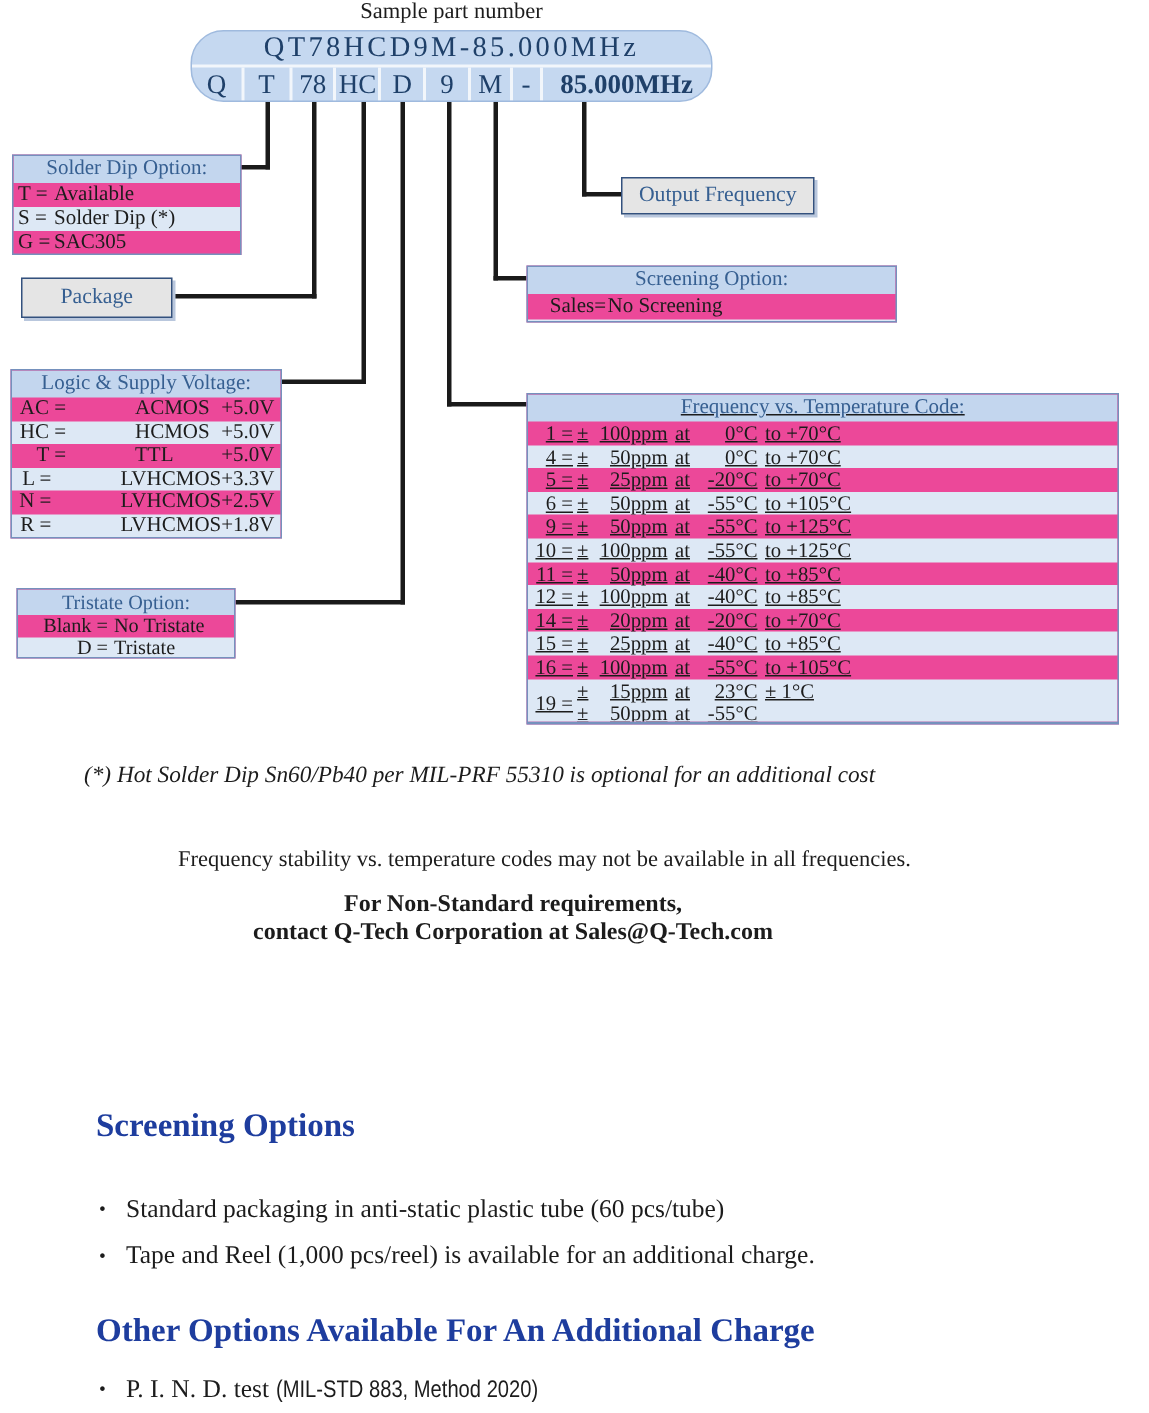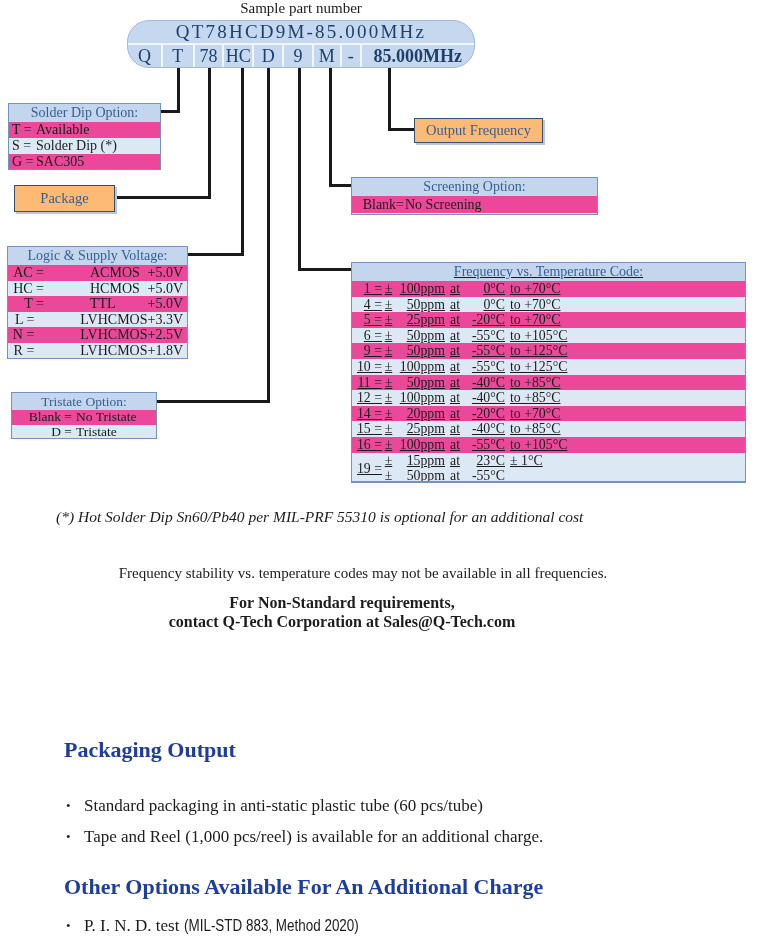--- a/index.html
+++ b/index.html
@@ -24,21 +24,21 @@
   .ibox{position:absolute;border:1px solid #7591bd;background:#ec4899;box-sizing:border-box;overflow:hidden;}
   .ibox .hd{background:#c3d6ee;color:#365f91;text-align:center;font-size:14px;height:18px;line-height:18px;}
   .trow{display:flex;}
   .alt{background:#dde8f5;}
 
   #solder-box{left:8px;top:103px;width:153px;height:67px;}
   #solder-rows .trow{height:16px;line-height:16px;font-size:14px;}
   #solder-rows .cc{width:24px;padding-left:3px;}
   #solder-rows .cn{flex:1;}
 
-  #package-box,#output-box{background:#fdba74;border:1px solid #33517e;color:#365f91;
+  #package-box,#output-box{background:#e5e5e5;border:1px solid #33517e;color:#365f91;
       text-align:center;box-sizing:border-box;box-shadow:2px 2px 0 #b9c7dd;font-size:14.5px;}
   #package-box{left:14px;top:185px;width:101px;height:27px;line-height:25px;}
   #output-box{left:414px;top:118px;width:129px;height:25px;line-height:23px;}
 
   #logic-box{left:7px;top:246px;width:181px;height:113px;}
   #logic-rows .trow{height:15.6px;line-height:15.6px;font-size:14px;}
   #logic-rows .cc{width:36px;text-align:right;}
   #logic-rows .cn{flex:1;padding-left:5px;margin-left:41px;}
   #logic-rows .cv{text-align:right;padding-right:4px;}
 
@@ -192,21 +192,21 @@
         </div>
       </div>
   </div>
 
   <div class="abs" id="output-box">Output Frequency</div>
 
   <div class="ibox" id="screening-box">
     <div class="hd">Screening Option:</div>
     <div id="screening-rows">
         <div class="trow">
-          <span class="cc">Blank=</span>
+          <span class="cc">Sales=</span>
           <span class="cn">No Screening</span>
         </div>
         <div class="trow alt">
           <span class="cc">M=</span>
           <span class="cn">Per MIL-PRF-55310, Level B</span>
         </div>
       </div>
   </div>
 
   <div class="ibox" id="freq-box">
@@ -321,21 +321,21 @@
       </div>
   </div>
 
   <div class="abs" id="note-ast">(*)  Hot Solder Dip Sn60/Pb40 per MIL-PRF 55310 is optional for an additional cost</div>
   <div class="abs" id="note-stab">Frequency stability vs. temperature codes may not be available in all frequencies.</div>
   <div class="abs" id="contact-block">
     <div>For Non-Standard requirements,</div>
     <div>contact Q-Tech Corporation at Sales@Q-Tech.com</div>
   </div>
 
-  <div class="abs sec-title" id="packaging-title">Packaging Output</div>
+  <div class="abs sec-title" id="packaging-title">Screening Options</div>
   <div class="abs bullets" id="packaging-bullets">
     <div class="bullet-row">
       <span class="bdot">•</span>
       <span>Standard packaging in anti-static plastic tube (60 pcs/tube)</span>
     </div>
     <div class="bullet-row">
       <span class="bdot">•</span>
       <span>Tape and Reel (1,000  pcs/reel) is available for an additional charge.</span>
     </div>
   </div>

